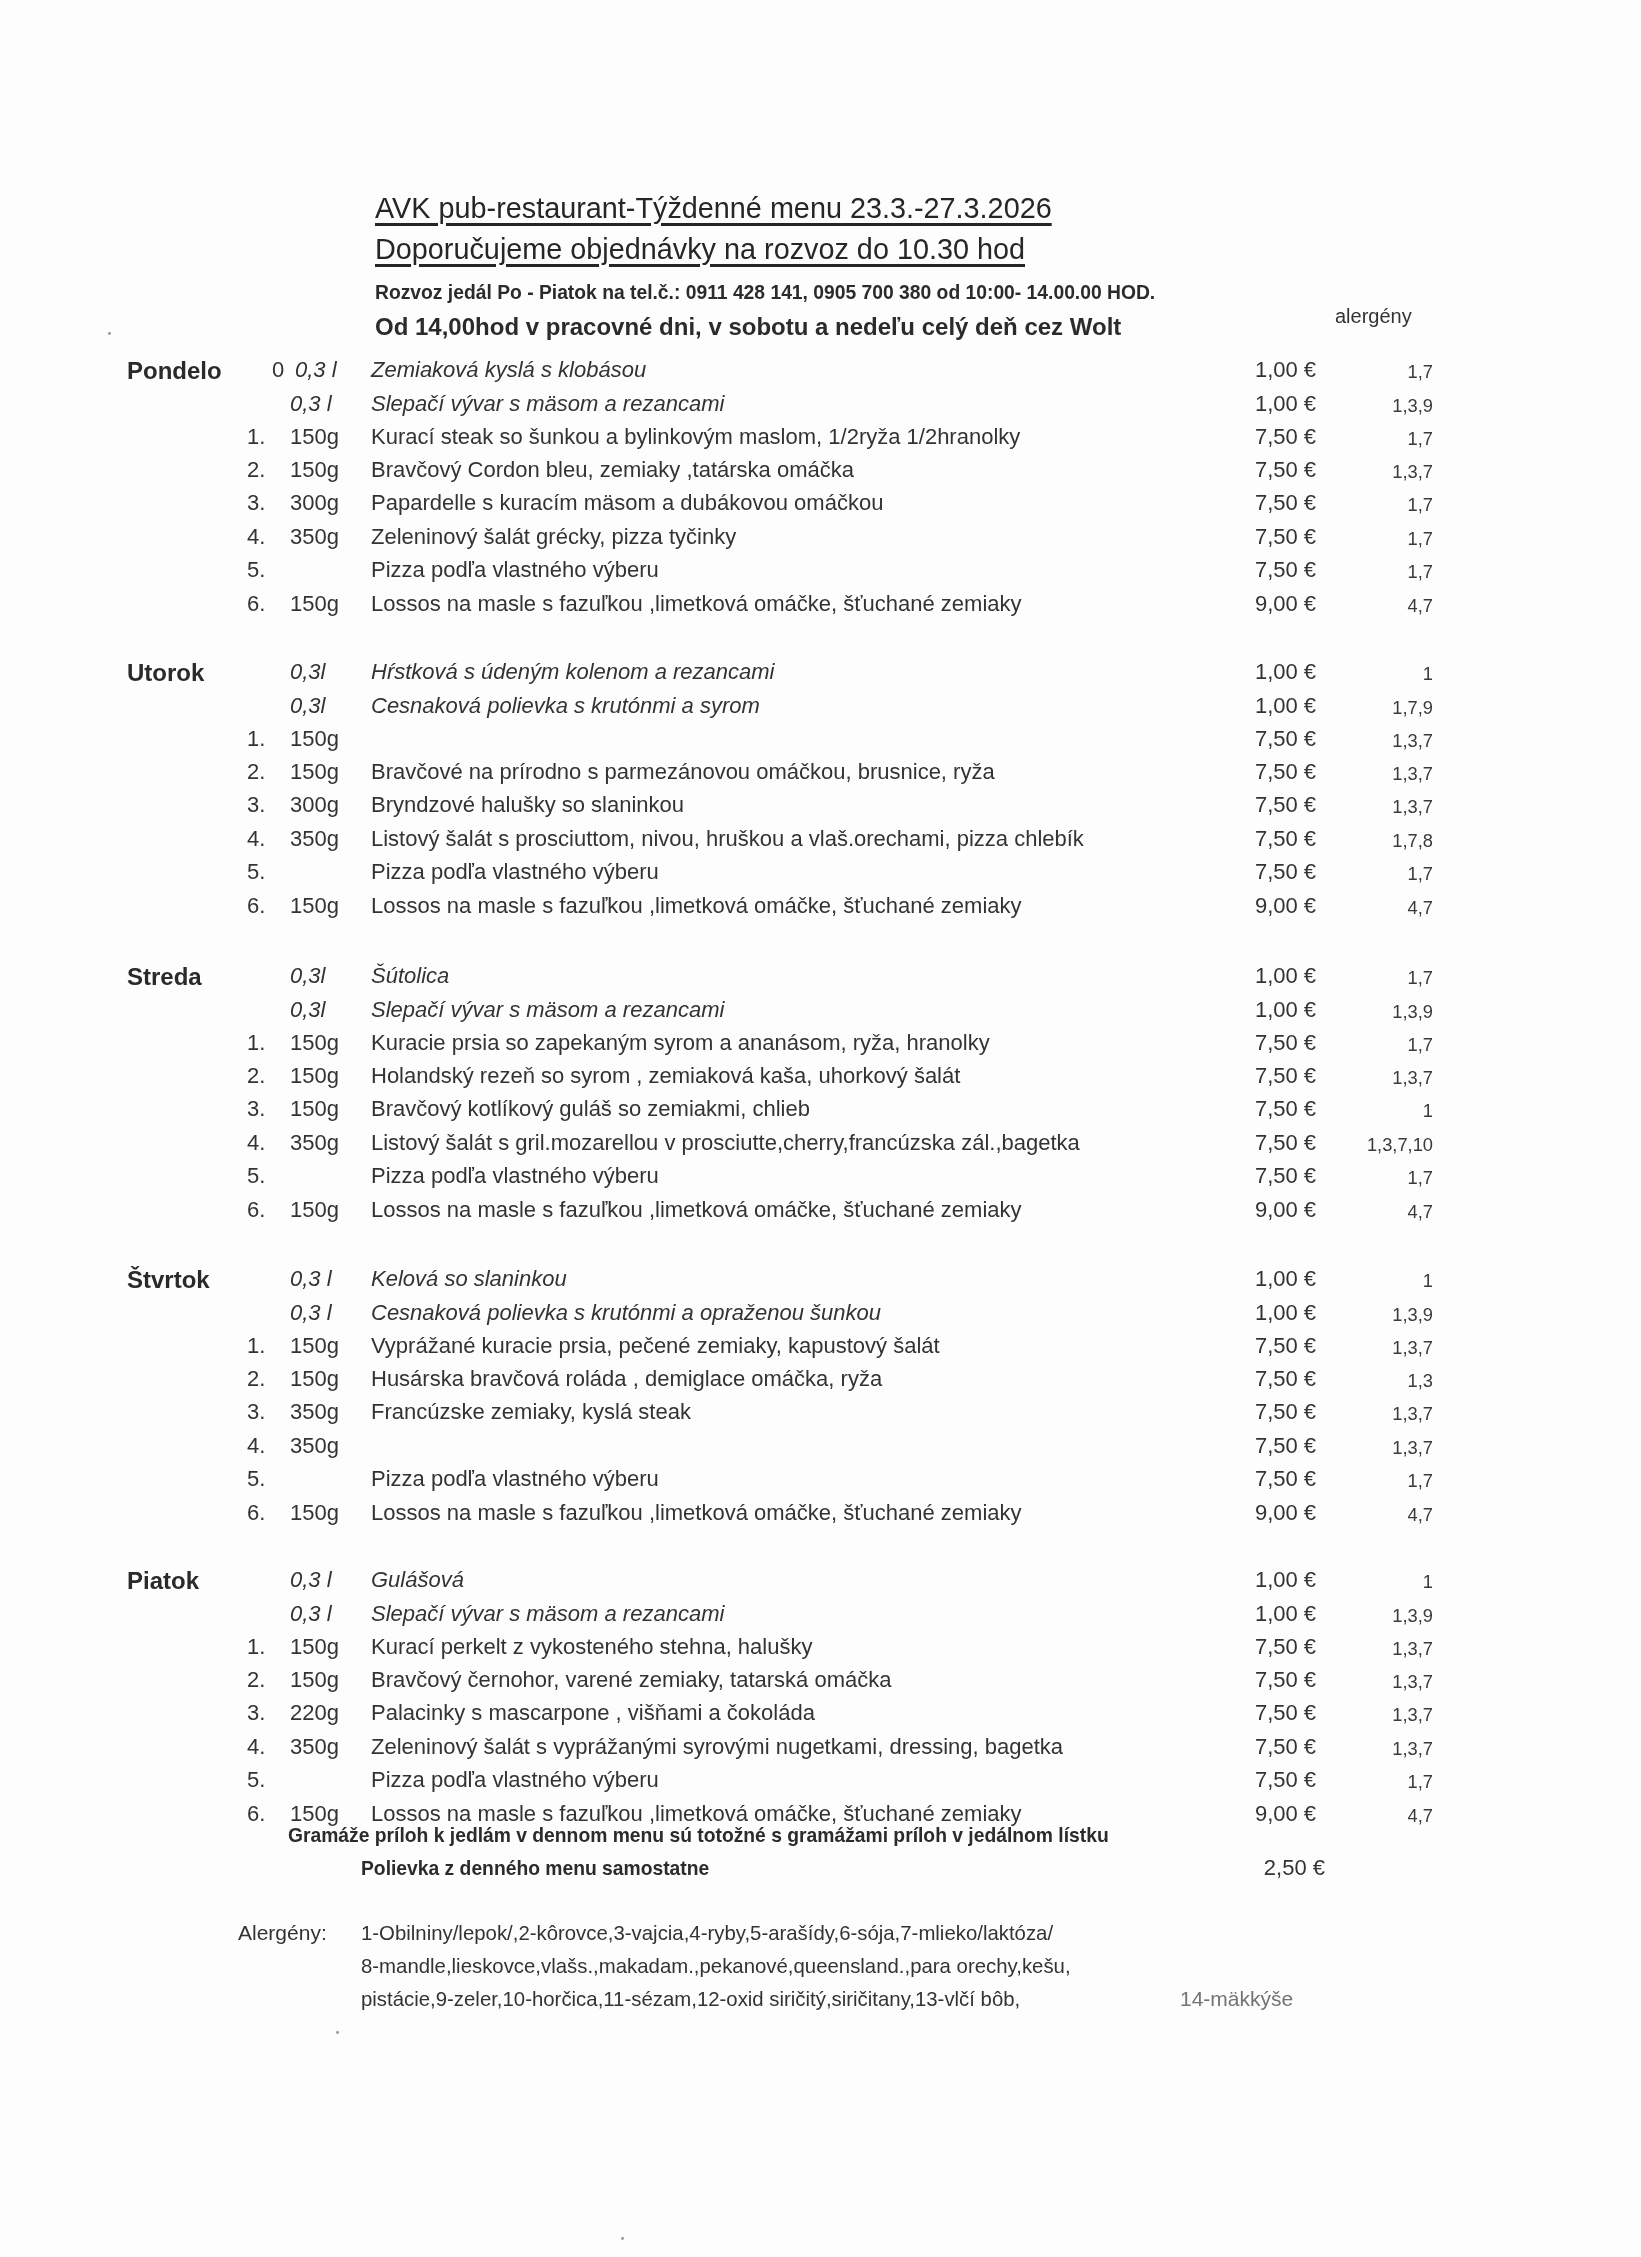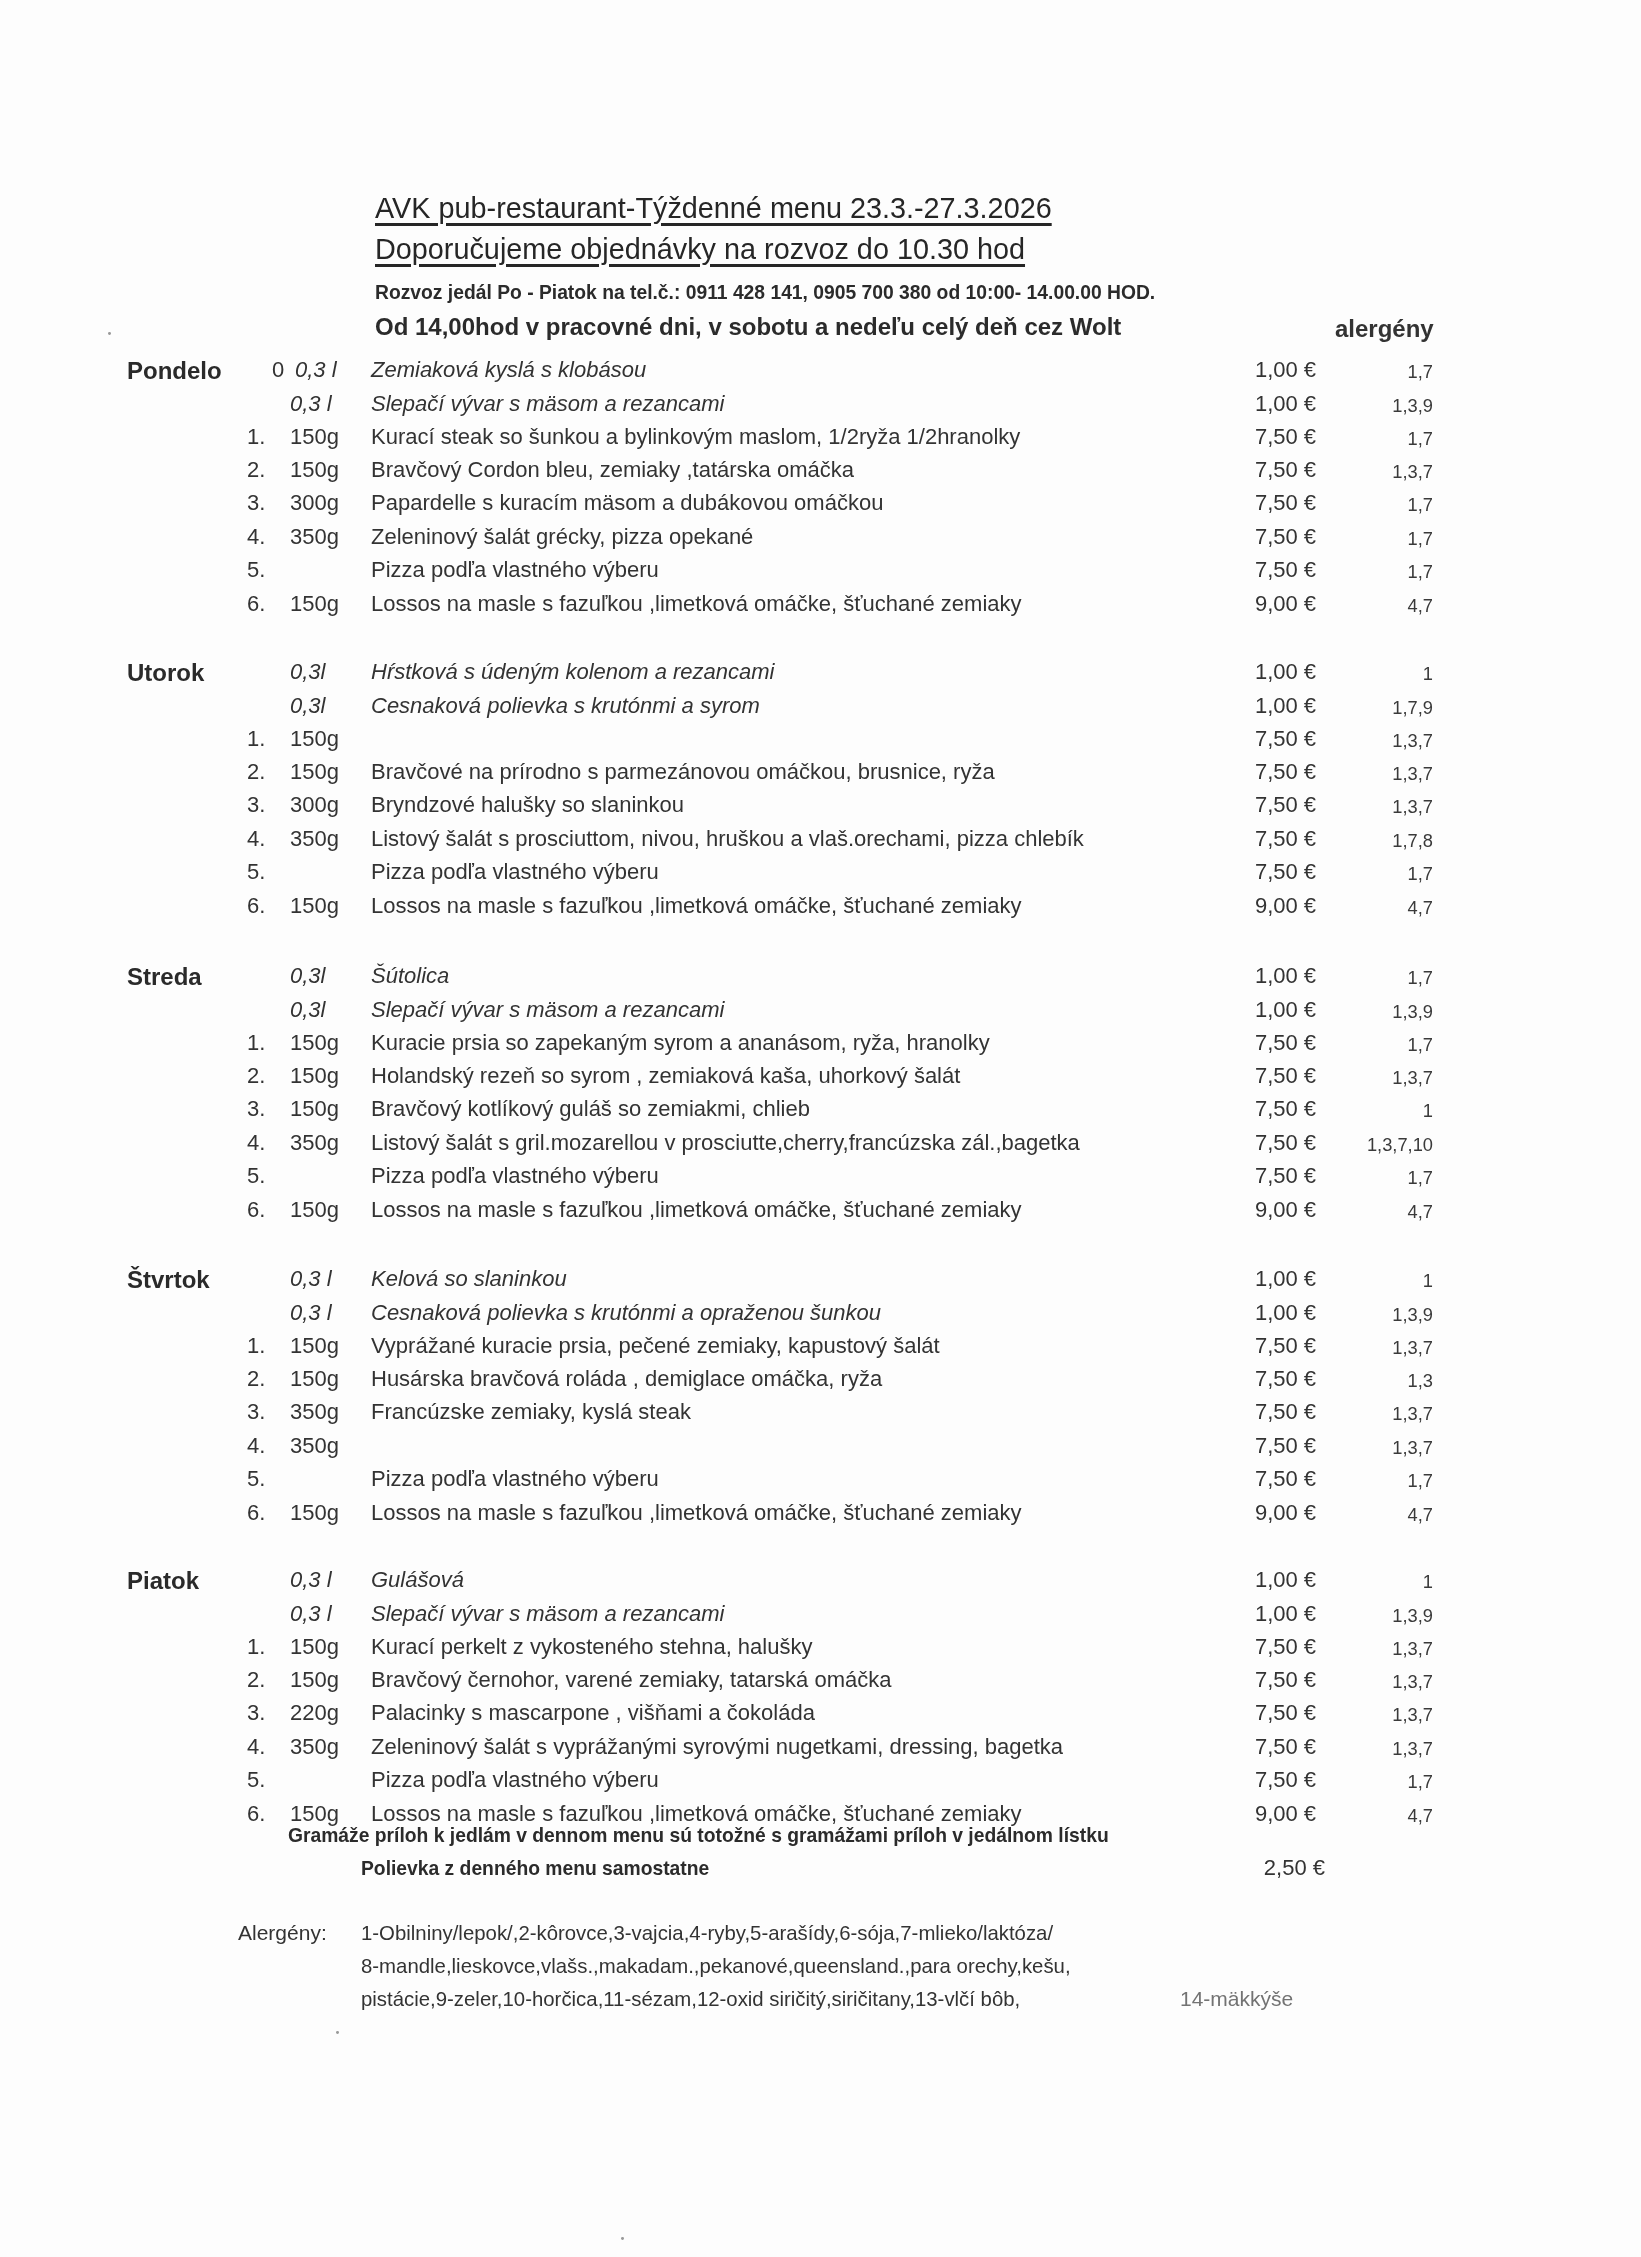--- a/index.html
+++ b/index.html
@@ -8,21 +8,21 @@
   .page { position: absolute; left: 0; top: 0; width: 1641px; height: 2257px; background: #fdfdfd; }
 
   .title { position: absolute; left: 375px; font-size: 30px; color: #262626;
            text-decoration: underline; text-decoration-thickness: 2.9px; text-underline-offset: 4.8px;
            letter-spacing: 0px; white-space: nowrap; transform: scaleX(0.96); transform-origin: left; }
   .title.t1 { top: 191px; }
   .title.t2 { top: 232px; }
   .sub { position: absolute; left: 375px; font-weight: bold; white-space: nowrap; color: #2b2b2b; }
   .sub.s1 { top: 282px; font-size: 19.3px; }
   .sub.s2 { top: 313px; font-size: 24px; }
-  .allergen-header { position: absolute; left: 1335px; top: 315px; font-size: 24px; color: #333; white-space: nowrap; font-weight: bold; }
+  .allergen-header { position: absolute; left: 1335px; top: 305px; font-size: 20px; color: #333; white-space: nowrap; }
 
   .day { position: absolute; left: 0; width: 1641px; }
   .day-label { position: absolute; left: 127px; top: 0; font-weight: bold; font-size: 24px; color: #2a2a2a; white-space: nowrap; }
   .row { position: absolute; left: 0; width: 1641px; height: 33px; font-size: 22px; white-space: nowrap; color: #333; }
   .row .num { position: absolute; left: 247px; }
   .row .qty { position: absolute; left: 290px; }
   .row .dish { position: absolute; left: 371px; }
   .row .price { position: absolute; left: 1246px; width: 79px; text-align: center; }
   .row .alg { position: absolute; left: 1342px; width: 91px; text-align: right; font-size: 18.3px; top: 3.9px; color: #3a3a3a; }
   .row.soup .qty, .row.soup .dish { font-style: italic; }
@@ -85,21 +85,21 @@
         <div class="row" style="top: 133px;">
           <span class="num">3.</span>
           <span class="qty">300g</span>
           <span class="dish">Papardelle s kuracím mäsom a dubákovou omáčkou</span>
           <span class="price">7,50 €</span>
           <span class="alg">1,7</span>
         </div>
         <div class="row" style="top: 167px;">
           <span class="num">4.</span>
           <span class="qty">350g</span>
-          <span class="dish">Zeleninový šalát grécky, pizza opekané</span>
+          <span class="dish">Zeleninový šalát grécky, pizza tyčinky</span>
           <span class="price">7,50 €</span>
           <span class="alg">1,7</span>
         </div>
         <div class="row" style="top: 200px;">
           <span class="num">5.</span>
           <span class="qty"></span>
           <span class="dish">Pizza  podľa vlastného výberu</span>
           <span class="price">7,50 €</span>
           <span class="alg">1,7</span>
         </div>

